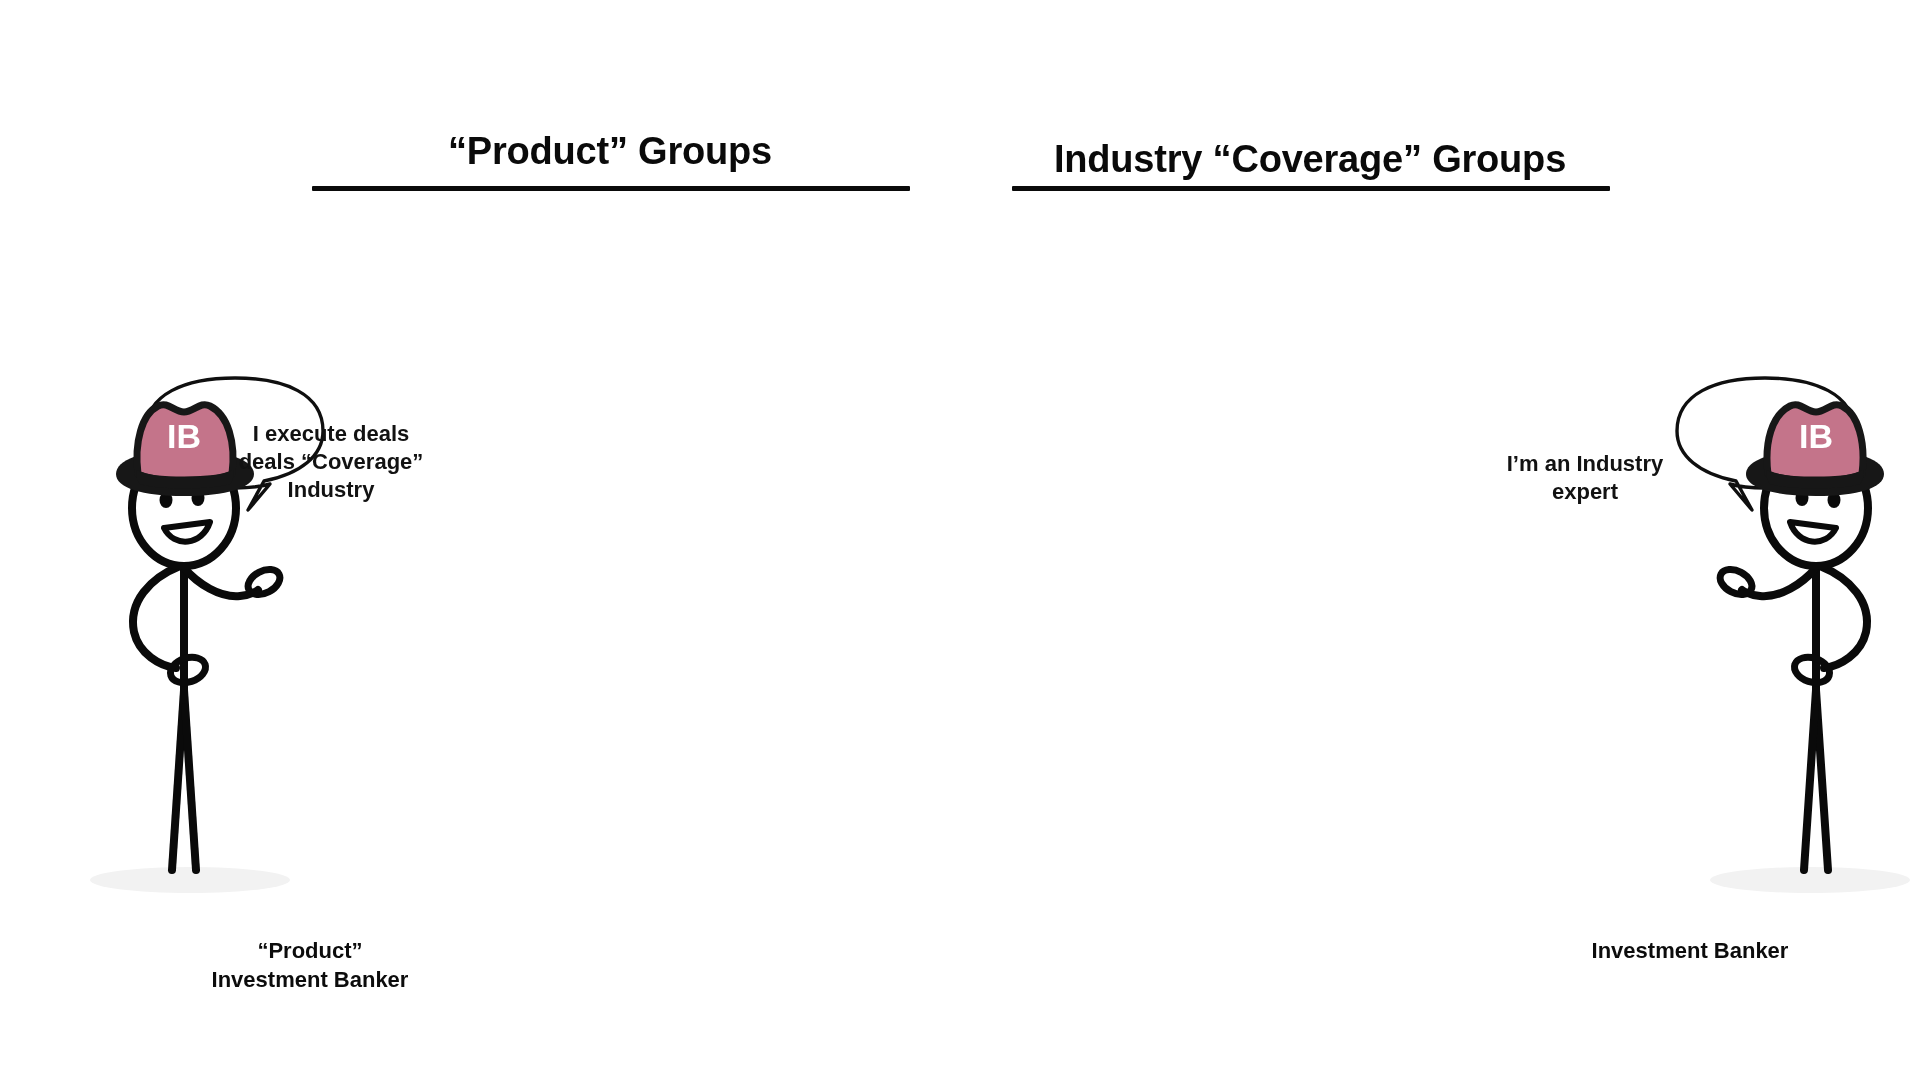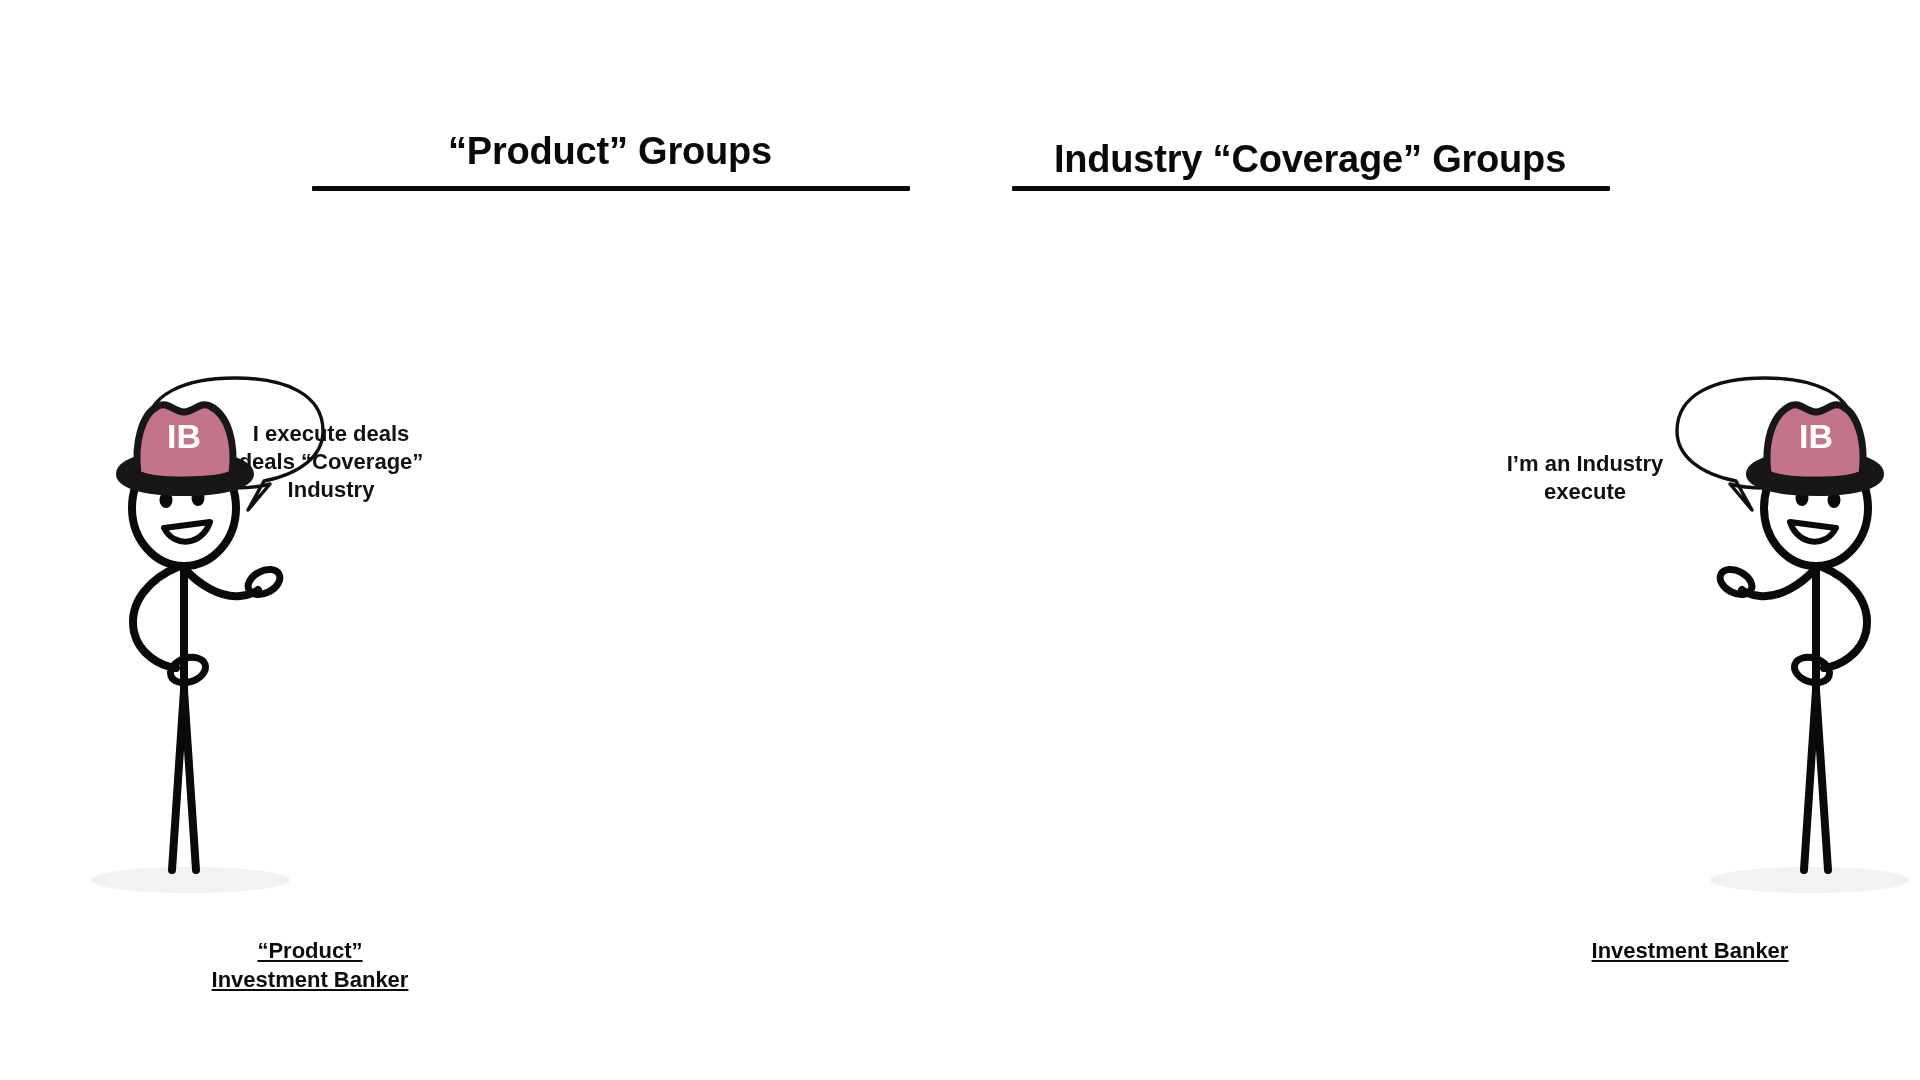--- a/index.html
+++ b/index.html
@@ -84,21 +84,21 @@
   .caption {
     position: absolute;
     top: 566px;
     width: 460px;
     text-align: center;
     font-weight: 700;
     font-size: 22px;
     line-height: 1.32;
     color: #0c0c0c;
   }
-  .caption .line { display: block; text-decoration: underline; }
+  .caption .line { display: block; }
 </style>
 </head>
 <body style="background: rgb(255, 255, 255);">
 
 <div class="canvas">
 
   <div class="heading heading-left">“Product” Groups</div>
   <div class="heading-rule rule-left"></div>
 
   <div class="heading heading-right">Industry “Coverage” Groups</div>
@@ -236,21 +236,21 @@
                    C 130 120, 78 120, 60 114
                    C 57 111, 56 106, 57 100 Z" fill="#171717"></path>
         </g>
       </g>
 
       <text x="356" y="78" text-anchor="middle" font-family="Liberation Sans, sans-serif" font-size="34" font-weight="700" fill="#ffffff">IB</text>
     </svg>
 
     <div class="bubble-text bubble-text-right">
       <span class="line">I’m an Industry</span>
-      <span class="line">execute</span>
+      <span class="line">expert</span>
     </div>
 
     <div class="caption">
       <span class="line">Investment Banker</span>
     </div>
   </div>
 
 </div>
 
 </body></html>

